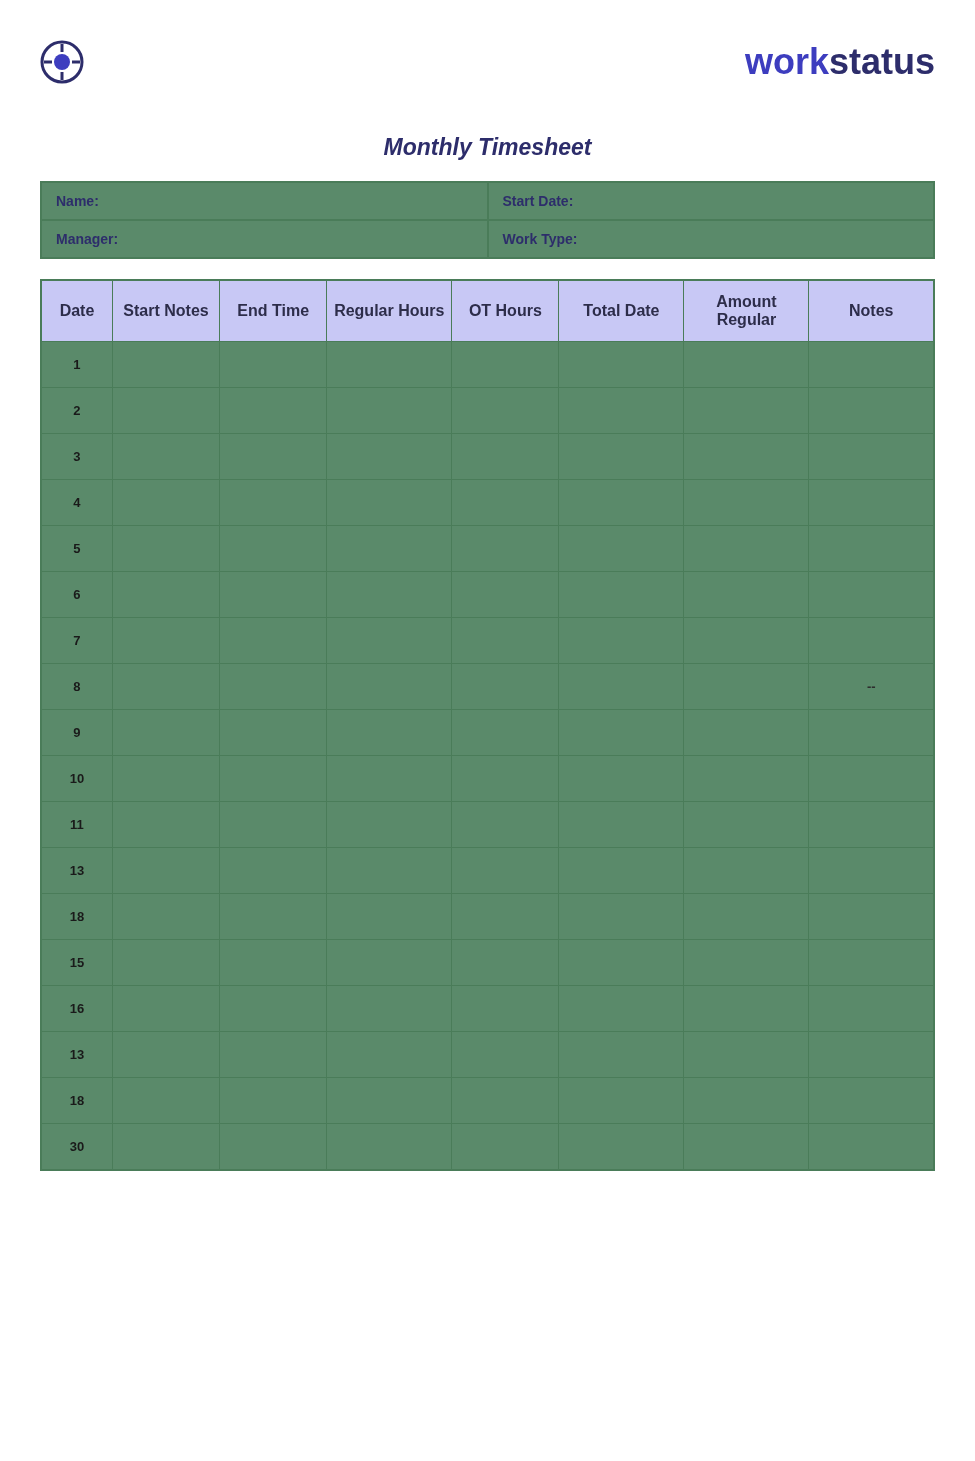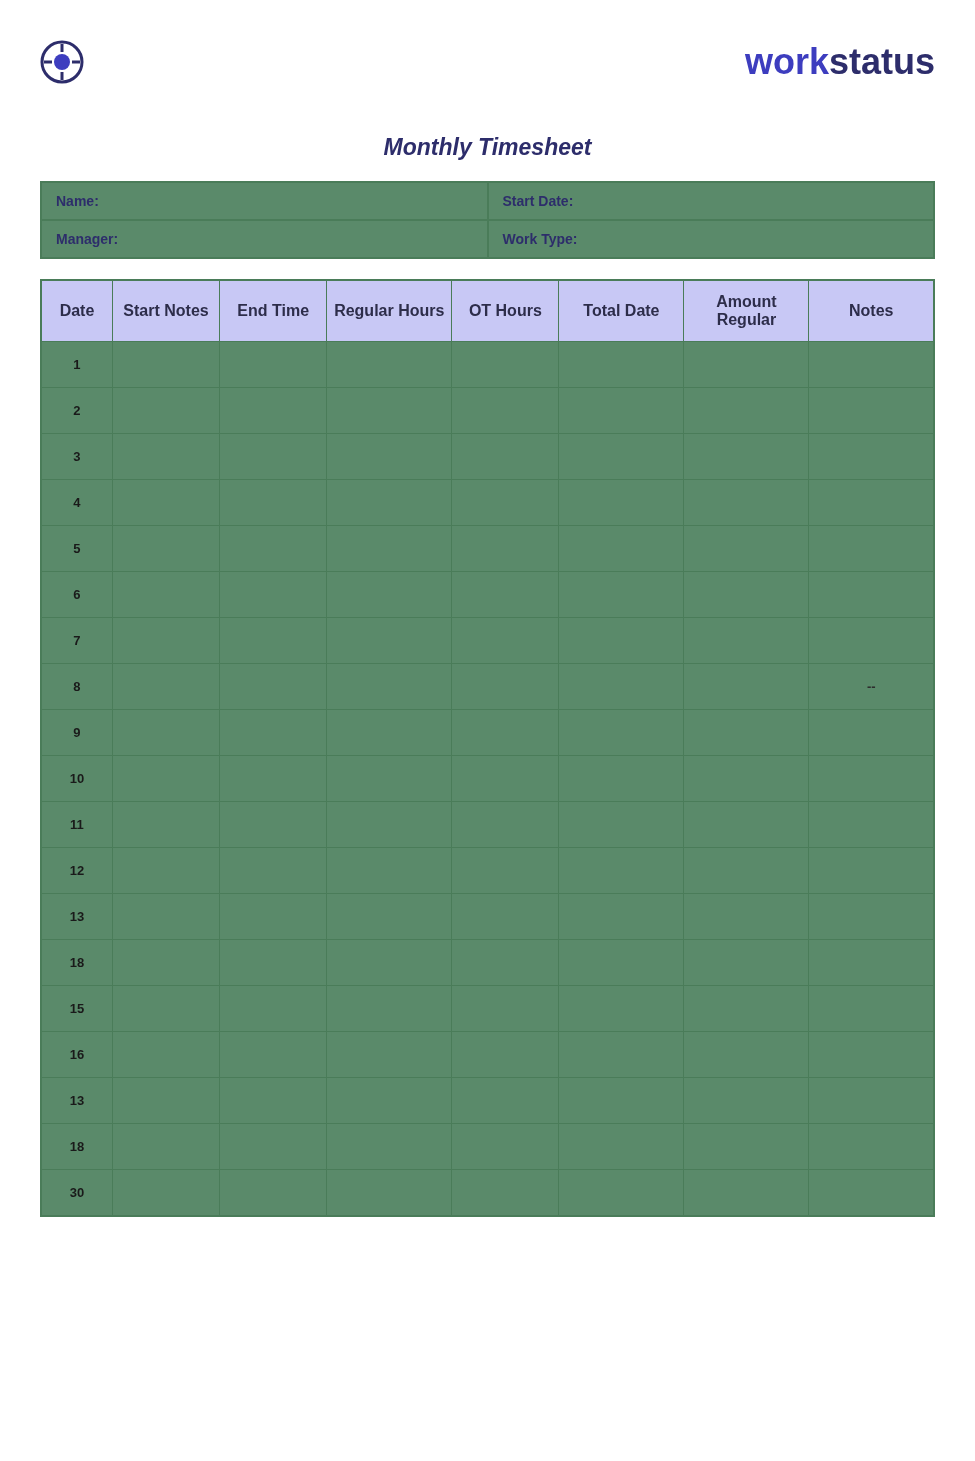--- a/index.html
+++ b/index.html
@@ -281,30 +281,20 @@
           <td class="date-cell">11</td>
           <td></td>
           <td></td>
           <td></td>
           <td></td>
           <td></td>
           <td></td>
           <td></td>
         </tr>
         <tr>
-          <td class="date-cell">12</td>
-          <td></td>
-          <td></td>
-          <td></td>
-          <td></td>
-          <td></td>
-          <td></td>
-          <td></td>
-        </tr>
-        <tr>
           <td class="date-cell">13</td>
           <td></td>
           <td></td>
           <td></td>
           <td></td>
           <td></td>
           <td></td>
           <td></td>
         </tr>
         <tr>

